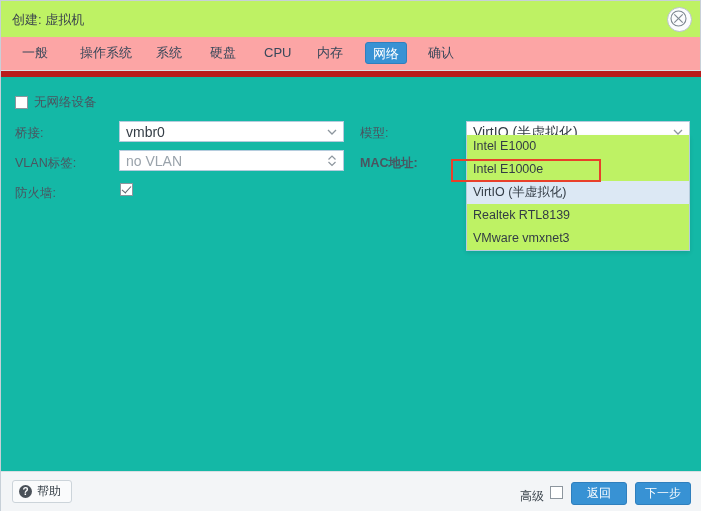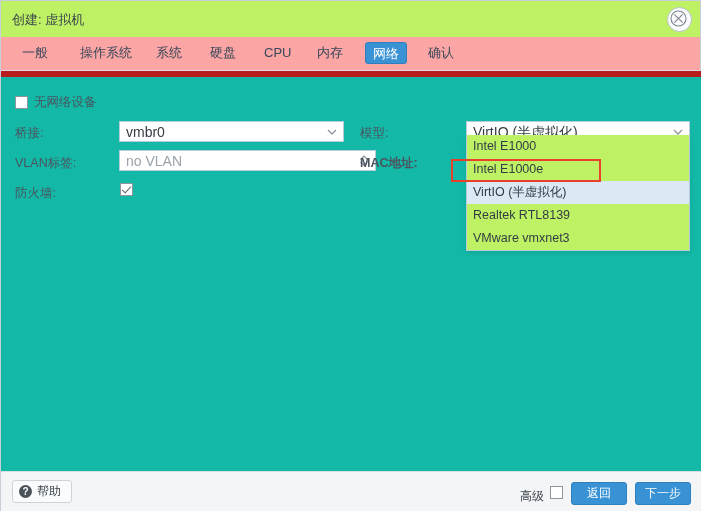--- a/index.html
+++ b/index.html
@@ -331,21 +331,21 @@
     <div class="input-box" style="left:118px; top:44px; width:225px;">
       <span class="val">vmbr0</span>
       <span class="trigger">
         <svg width="16" height="19" viewBox="0 0 16 19">
           <path d="M4 8 L8 12 L12 8" fill="none" stroke="#8d969e" stroke-width="1.3"></path>
         </svg>
       </span>
     </div>
 
     <div class="field-label" style="left:14px; top:78px;">VLAN标签:</div>
-    <div class="input-box" style="left:118px; top:73px; width:257px;">
+    <div class="input-box" style="left:118px; top:73px; width:225px;">
       <span class="val" style="color:#9aa3ab;">no VLAN</span>
       <span class="trigger">
         <svg width="16" height="19" viewBox="0 0 16 19">
           <path d="M4.5 8.5 L8 5 L11.5 8.5" fill="none" stroke="#8d969e" stroke-width="1.2"></path>
           <path d="M4.5 11 L8 14.5 L11.5 11" fill="none" stroke="#8d969e" stroke-width="1.2"></path>
         </svg>
       </span>
     </div>
 
     <div class="field-label" style="left:14px; top:108px;">防火墙:</div>

